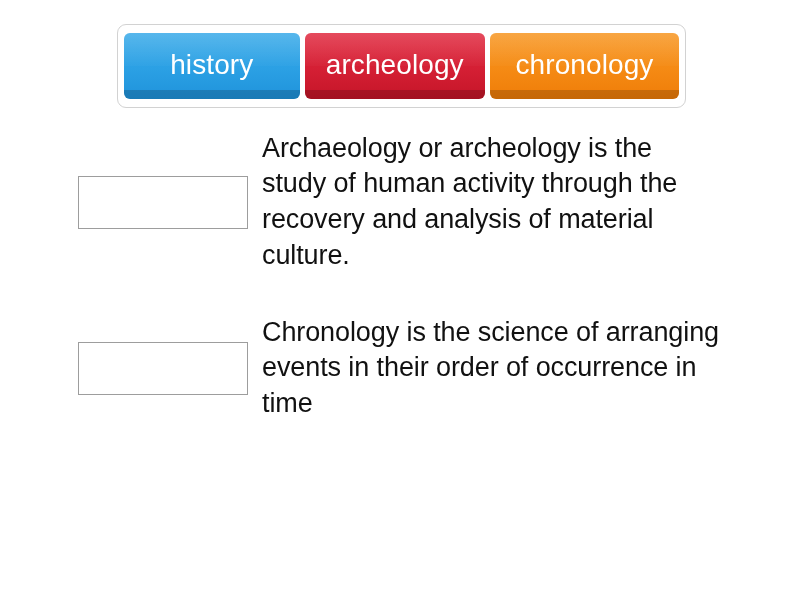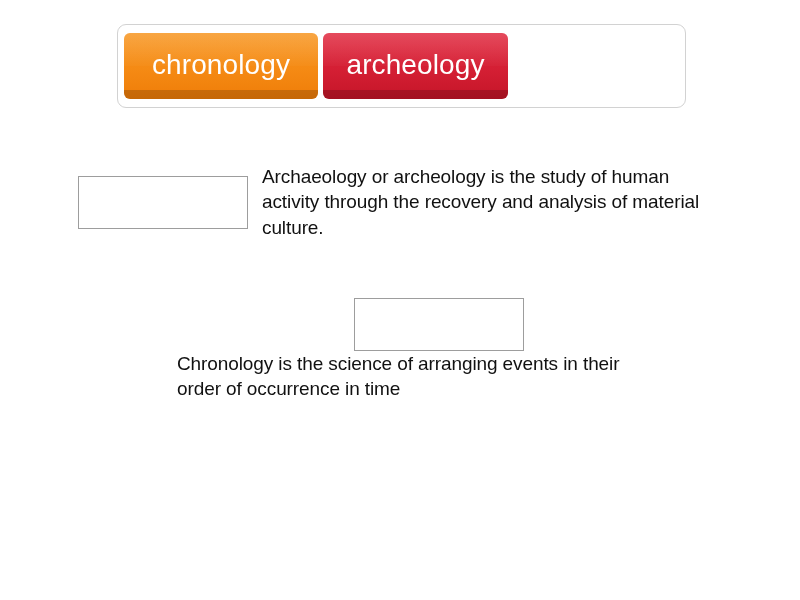--- a/index.html
+++ b/index.html
@@ -100,43 +100,46 @@
     height: 53px;
     margin-left: 78px;
     box-sizing: border-box;
     border: 1px solid #9d9d9d;
     background: #ffffff;
     flex: 0 0 auto;
     cursor: pointer;
   }
   .definition {
     margin-left: 14px;
-    font-size: 19px;
+    font-size: 27px;
     line-height: 1.32;
     color: #111111;
     max-width: 460px;
     letter-spacing: -0.1px;
   }
 
   .row-1 { height: 160px; }
-  .row-2 { height: 140px; flex-direction: column; }
+  .row-2 { height: 140px; }
   .row-3 { height: 130px; }
 </style>
 </head>
 <body>
 
 <div class="tile-tray">
 
-
-  <div class="tile tile-orange">
-    <span class="tile-label">chronology</span>
+  <div class="tile tile-blue">
+    <span class="tile-label">history</span>
   </div>
 
   <div class="tile tile-red">
     <span class="tile-label">archeology</span>
+  </div>
+
+  <div class="tile tile-orange">
+    <span class="tile-label">chronology</span>
   </div>
 
 </div>
 
 <div class="rows">
 
   <div class="row row-1">
     <div class="drop-zone"></div>
     <div class="definition">Archaeology or archeology is the study of human activity through the recovery and analysis of material culture.</div>
   </div>

